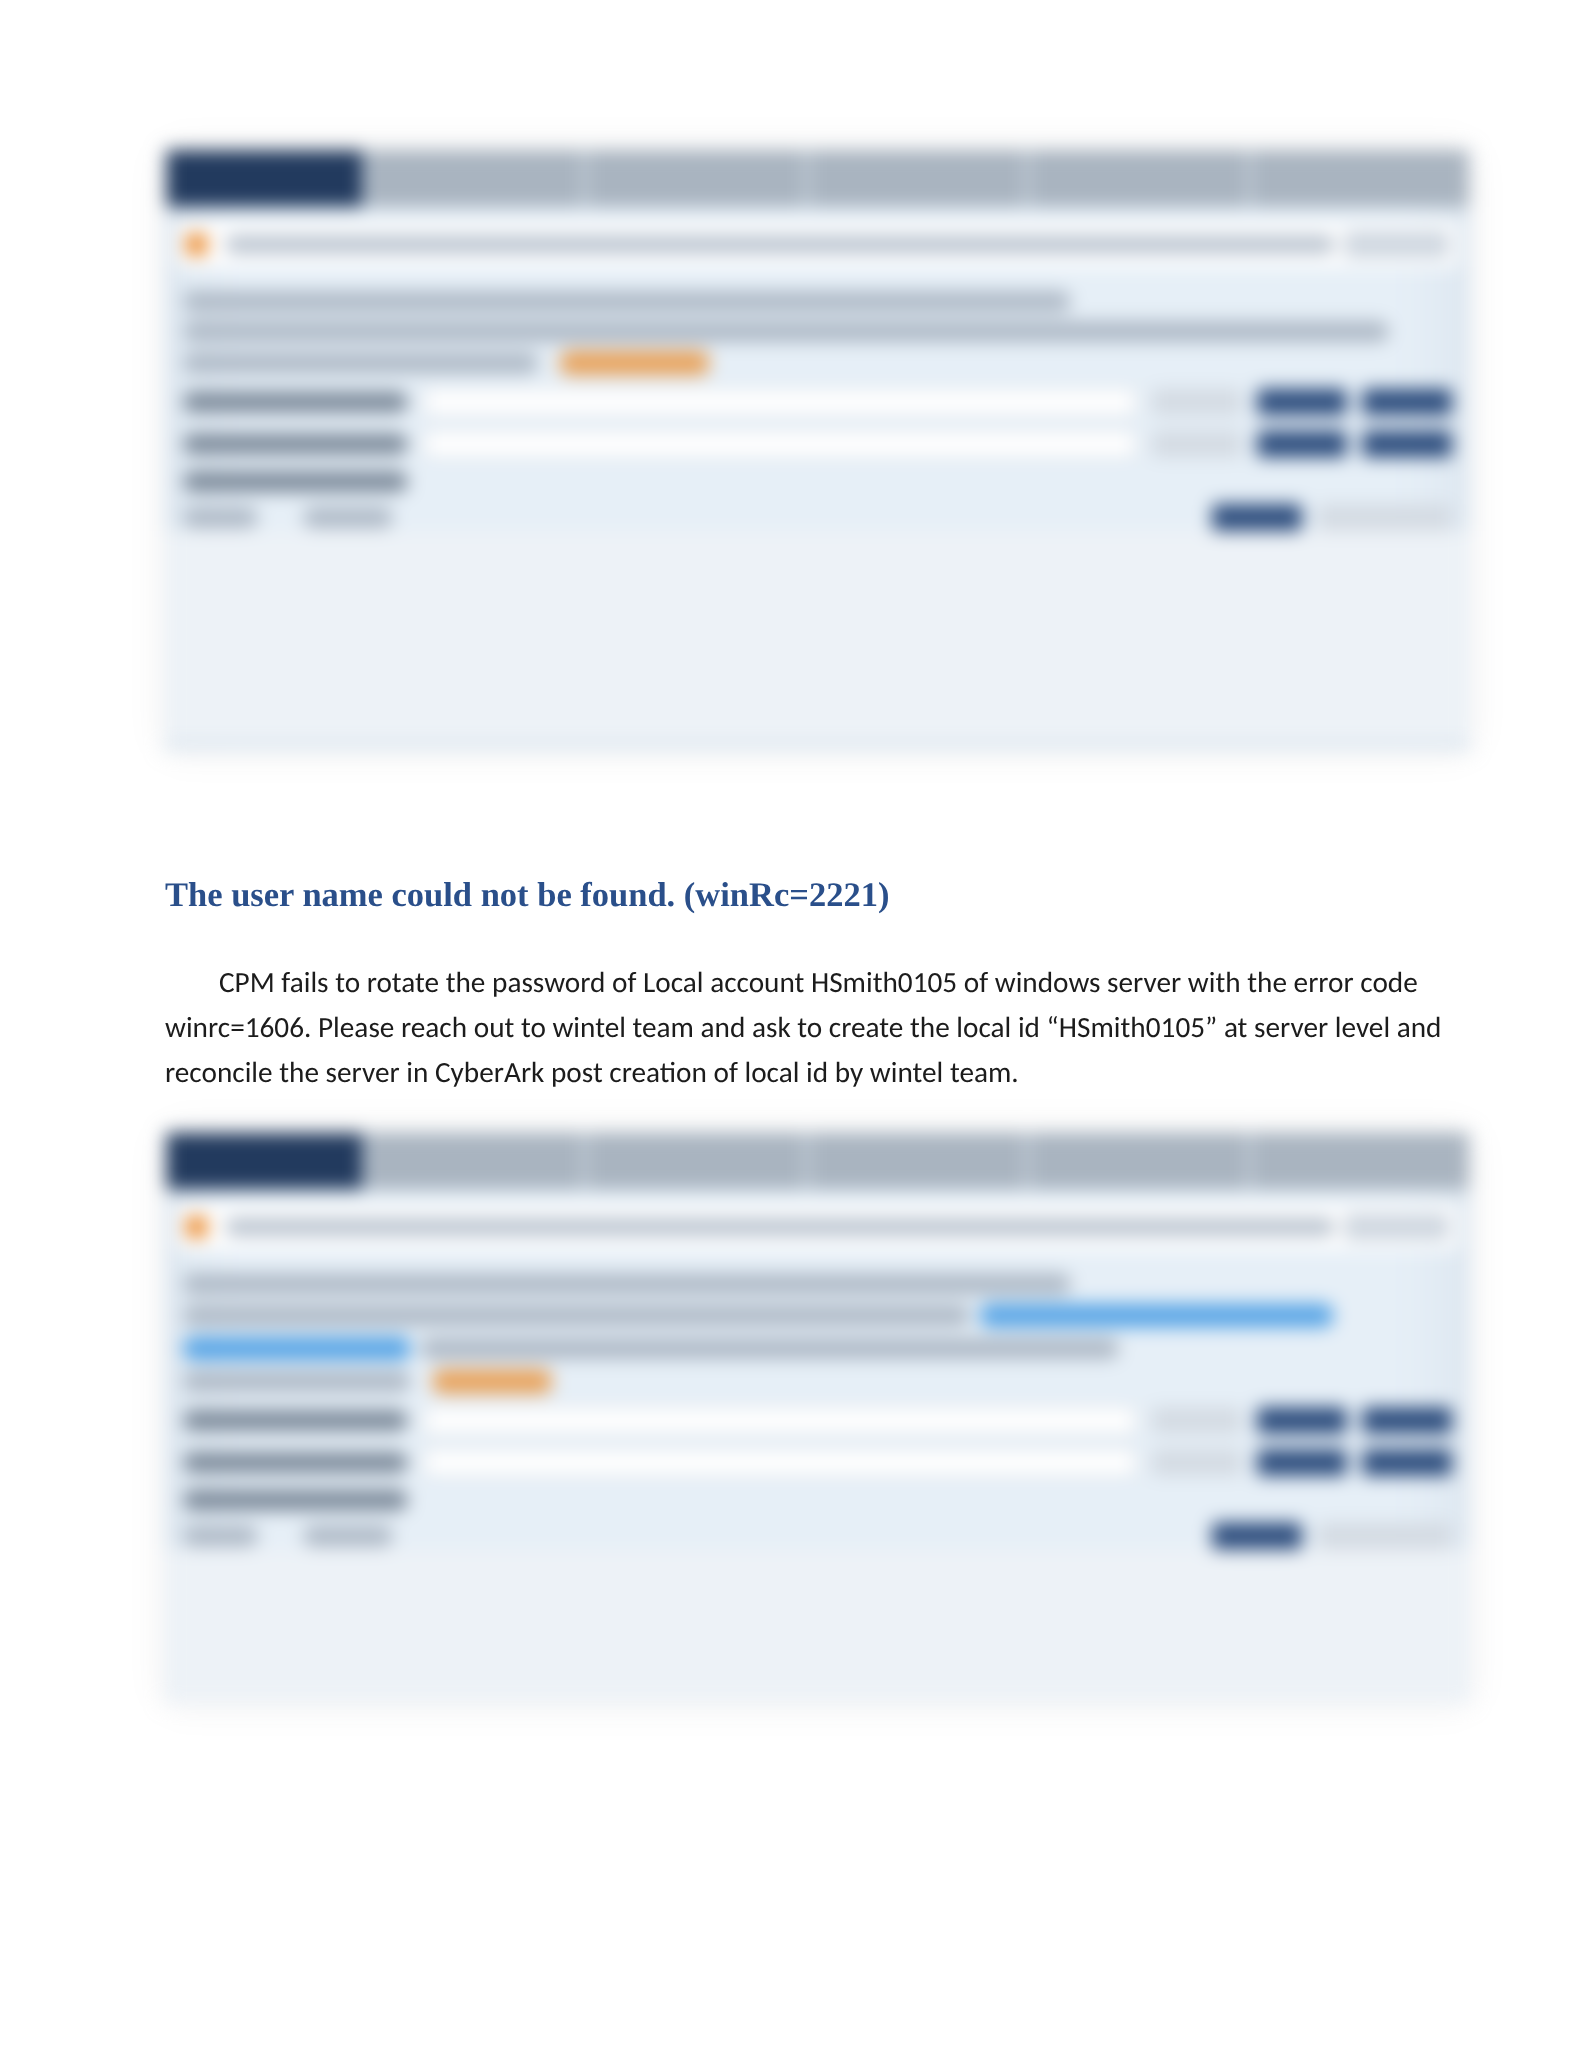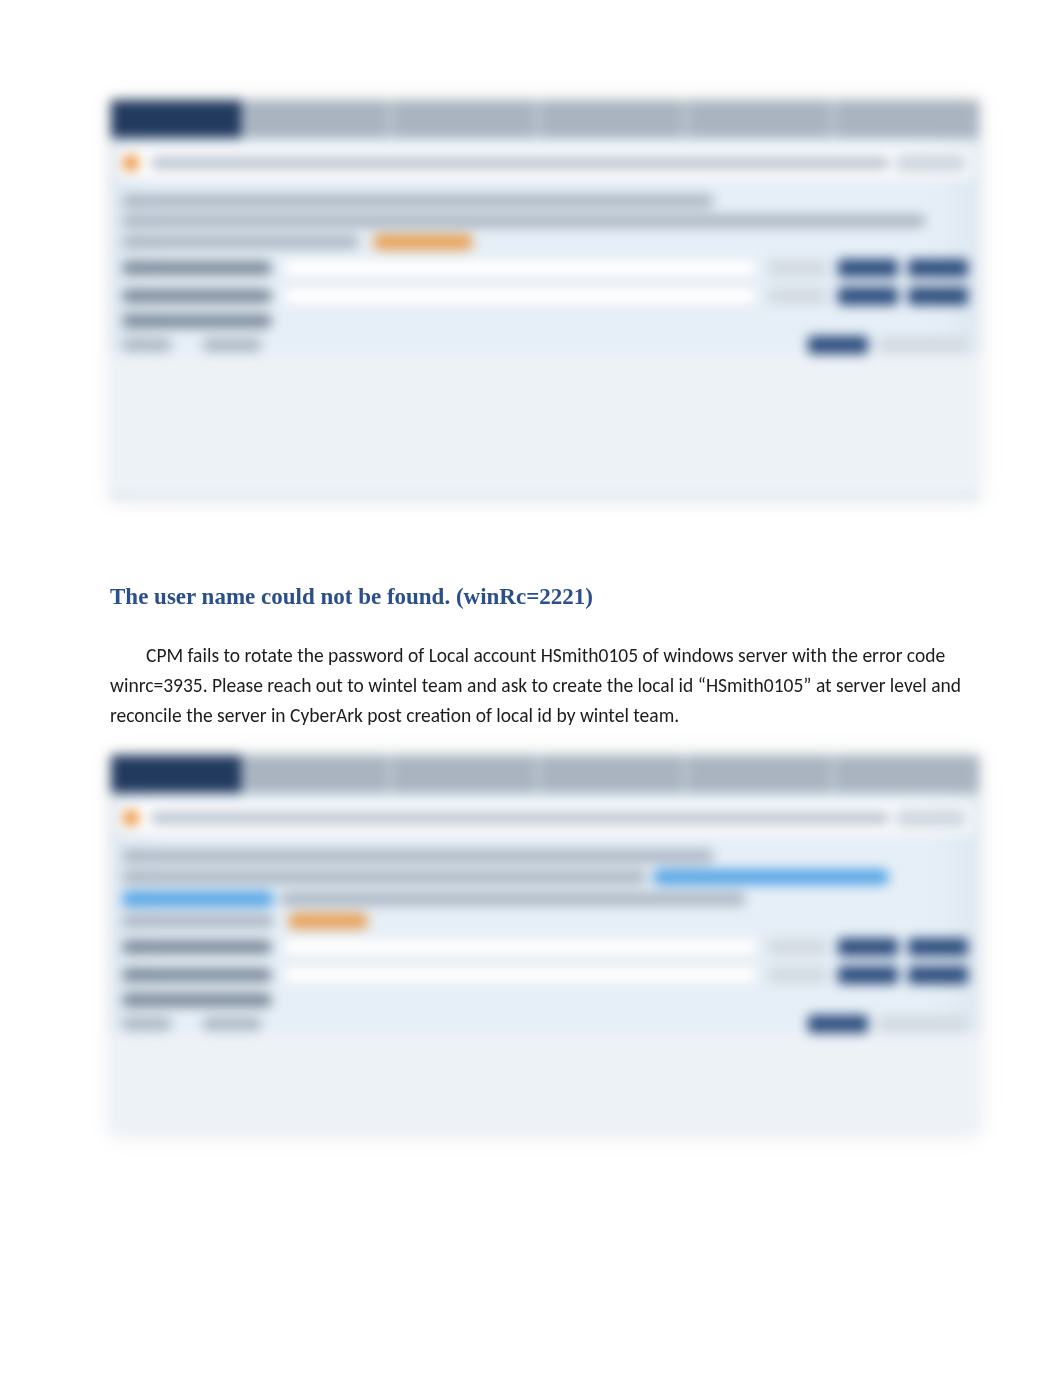--- a/index.html
+++ b/index.html
@@ -185,21 +185,21 @@
       <div style="display:flex;gap:10px;">
         <div class="form-btn dark" style="width:60px;"></div>
         <div class="form-btn" style="width:90px;"></div>
       </div>
     </div>
     <div class="blank-area"></div>
   </div>
 
   <h2 class="section-title">The user name could not be found. (winRc=2221)</h2>
 
-  <p class="body-para">CPM fails to rotate the password of Local account HSmith0105 of windows server with the error code winrc=3935. Please reach out to wintel team and ask to create the local id “HSmith0105” at server level and reconcile the server in CyberArk post creation of local id by wintel team.</p>
+  <p class="body-para">CPM fails to rotate the password of Local account HSmith0105 of windows server with the error code winrc=1606. Please reach out to wintel team and ask to create the local id “HSmith0105” at server level and reconcile the server in CyberArk post creation of local id by wintel team.</p>
 
   <div class="screenshot-panel second">
     <div class="panel-tabbar">
       <div class="panel-tab active"></div>
       <div class="panel-tab"></div>
       <div class="panel-tab"></div>
       <div class="panel-tab"></div>
       <div class="panel-tab"></div>
       <div class="panel-tab"></div>
     </div>

